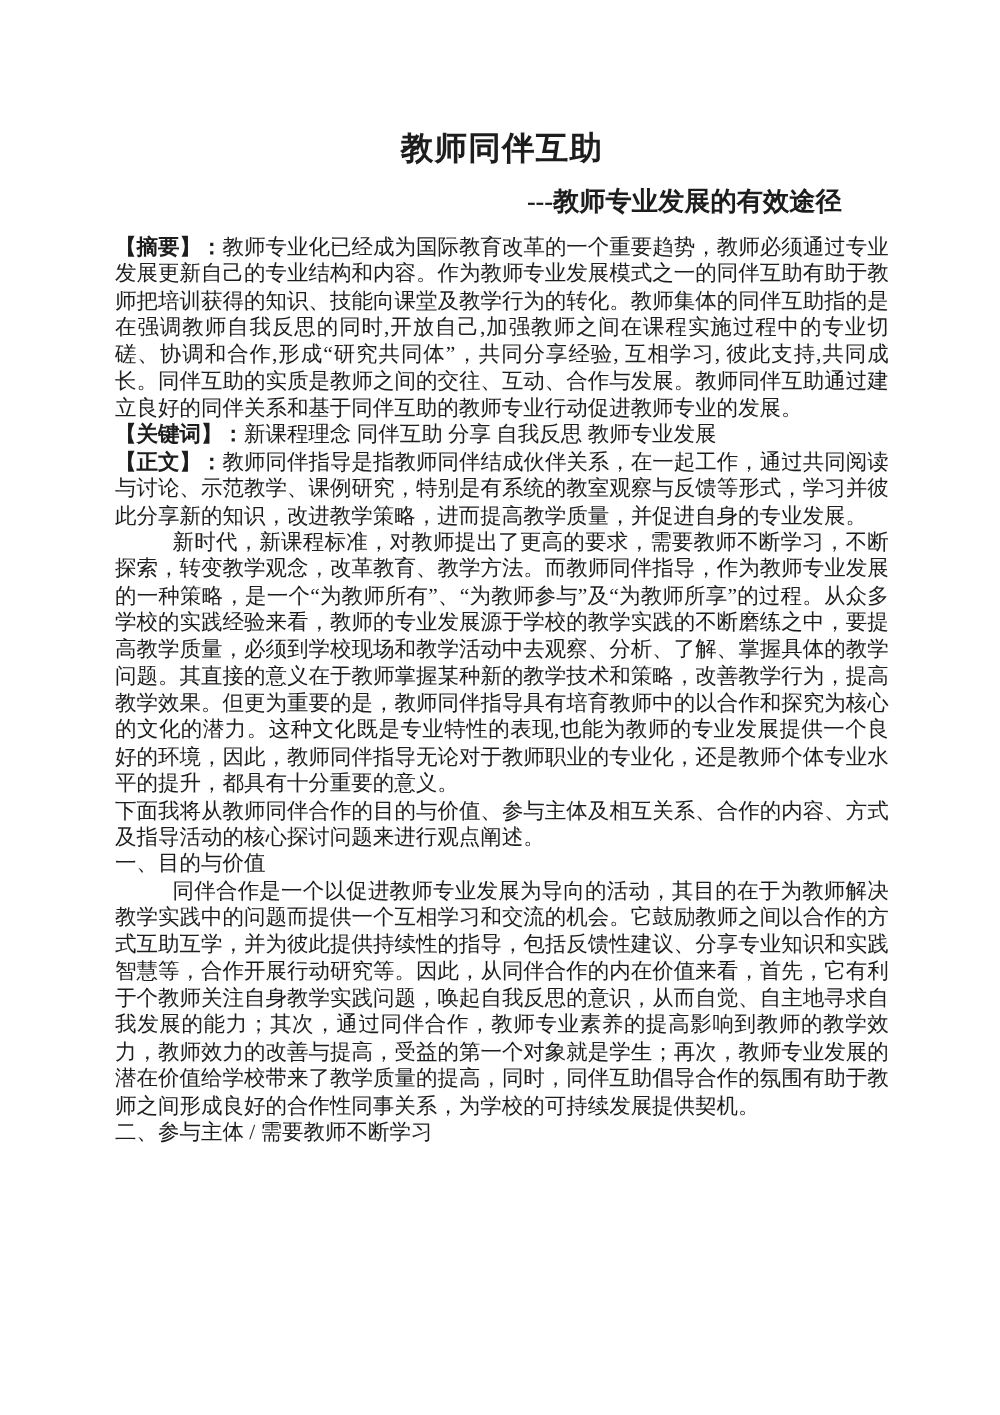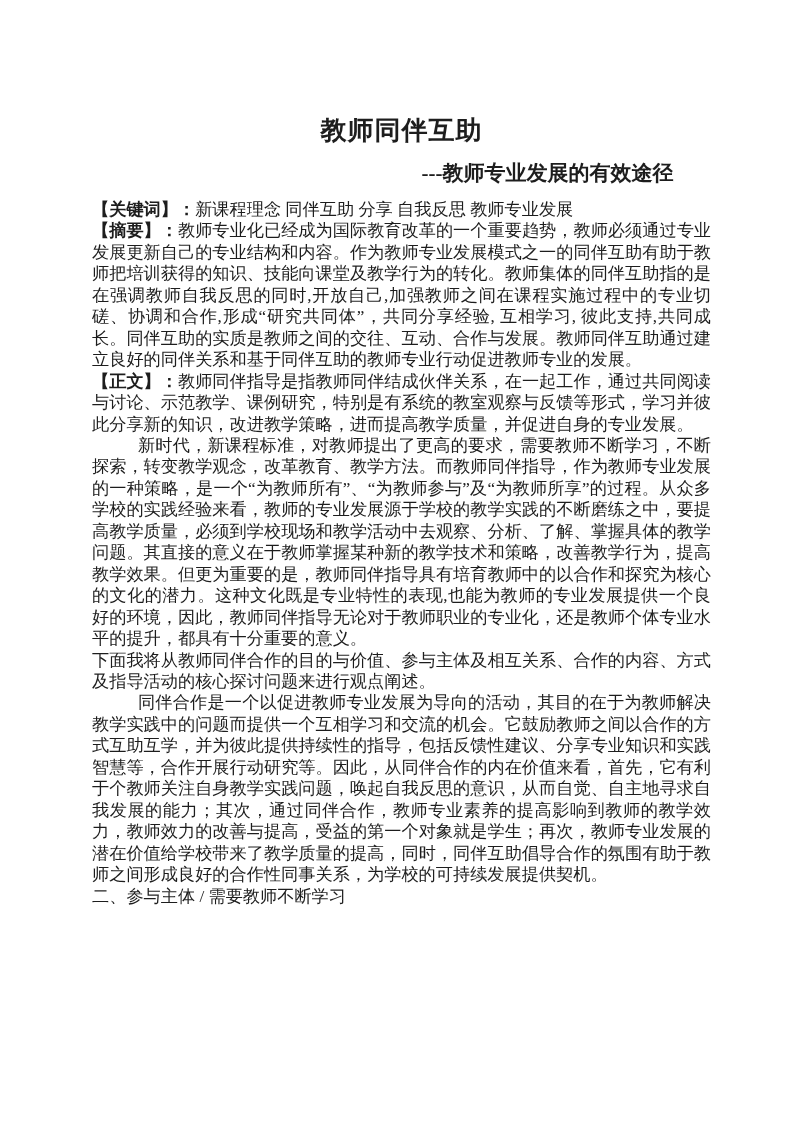--- a/index.html
+++ b/index.html
@@ -12,21 +12,21 @@
     width: 800px;
     height: 1132px;
     background: #ffffff;
     overflow: hidden;
     font-family: "Liberation Serif", "DejaVu Serif", serif;
     color: #1d1d1d;
   }
   .doc {
     position: absolute;
     left: 92px;
-    top: 16px;
+    top: 4px;
     width: 619px;
   }
   .doc-title {
     margin: 99px 0 0 0;
     font-size: 26px;
     line-height: 32px;
     font-weight: bold;
     text-align: center;
     letter-spacing: 1px;
   }
@@ -65,30 +65,31 @@
 
 <div class="page">
   <div class="doc">
 
     <h1 class="doc-title">教师同伴互助</h1>
 
     <div class="doc-subtitle">---教师专业发展的有效途径</div>
 
     <div class="doc-body">
 
+      <p><span class="para-label">【摘要】：</span><span>教师专业化已经成为国际教育改革的一个重要趋势，教师必须通过专业发展更新自己的专业结构和内容。作为教师专业发展模式之一的同伴互助有助于教师把培训获得的知识、技能向课堂及教学行为的转化。教师集体的同伴互助指的是在强调教师自我反思的同时,开放自己,加强教师之间在课程实施过程中的专业切磋、协调和合作,形成“研究共同体”，共同分享经验, 互相学习, 彼此支持,共同成长。同伴互助的实质是教师之间的交往、互动、合作与发展。教师同伴互助通过建立良好的同伴关系和基于同伴互助的教师专业行动促进教师专业的发展。</span></p>
+
       <p><span class="para-label">【关键词】：</span><span>新课程理念 同伴互助 分享 自我反思 教师专业发展</span></p>
-
-      <p><span class="para-label">【摘要】：</span><span>教师专业化已经成为国际教育改革的一个重要趋势，教师必须通过专业发展更新自己的专业结构和内容。作为教师专业发展模式之一的同伴互助有助于教师把培训获得的知识、技能向课堂及教学行为的转化。教师集体的同伴互助指的是在强调教师自我反思的同时,开放自己,加强教师之间在课程实施过程中的专业切磋、协调和合作,形成“研究共同体”，共同分享经验, 互相学习, 彼此支持,共同成长。同伴互助的实质是教师之间的交往、互动、合作与发展。教师同伴互助通过建立良好的同伴关系和基于同伴互助的教师专业行动促进教师专业的发展。</span></p>
 
       <p><span class="para-label">【正文】：</span><span>教师同伴指导是指教师同伴结成伙伴关系，在一起工作，通过共同阅读与讨论、示范教学、课例研究，特别是有系统的教室观察与反馈等形式，学习并彼此分享新的知识，改进教学策略，进而提高教学质量，并促进自身的专业发展。</span></p>
 
       <p class="indent">新时代，新课程标准，对教师提出了更高的要求，需要教师不断学习，不断探索，转变教学观念，改革教育、教学方法。而教师同伴指导，作为教师专业发展的一种策略，是一个“为教师所有”、“为教师参与”及“为教师所享”的过程。从众多学校的实践经验来看，教师的专业发展源于学校的教学实践的不断磨练之中，要提高教学质量，必须到学校现场和教学活动中去观察、分析、了解、掌握具体的教学问题。其直接的意义在于教师掌握某种新的教学技术和策略，改善教学行为，提高教学效果。但更为重要的是，教师同伴指导具有培育教师中的以合作和探究为核心的文化的潜力。这种文化既是专业特性的表现,也能为教师的专业发展提供一个良好的环境，因此，教师同伴指导无论对于教师职业的专业化，还是教师个体专业水平的提升，都具有十分重要的意义。</p>
 
       <p>下面我将从教师同伴合作的目的与价值、参与主体及相互关系、合作的内容、方式及指导活动的核心探讨问题来进行观点阐述。</p>
 
+      <p class="section-heading">一、目的与价值</p>
 
       <p class="indent">同伴合作是一个以促进教师专业发展为导向的活动，其目的在于为教师解决教学实践中的问题而提供一个互相学习和交流的机会。它鼓励教师之间以合作的方式互助互学，并为彼此提供持续性的指导，包括反馈性建议、分享专业知识和实践智慧等，合作开展行动研究等。因此，从同伴合作的内在价值来看，首先，它有利于个教师关注自身教学实践问题，唤起自我反思的意识，从而自觉、自主地寻求自我发展的能力；其次，通过同伴合作，教师专业素养的提高影响到教师的教学效力，教师效力的改善与提高，受益的第一个对象就是学生；再次，教师专业发展的潜在价值给学校带来了教学质量的提高，同时，同伴互助倡导合作的氛围有助于教师之间形成良好的合作性同事关系，为学校的可持续发展提供契机。</p>
 
       <p class="section-heading">二、参与主体 / 需要教师不断学习</p>
 
 
     </div>
   </div>
 </div>
 

